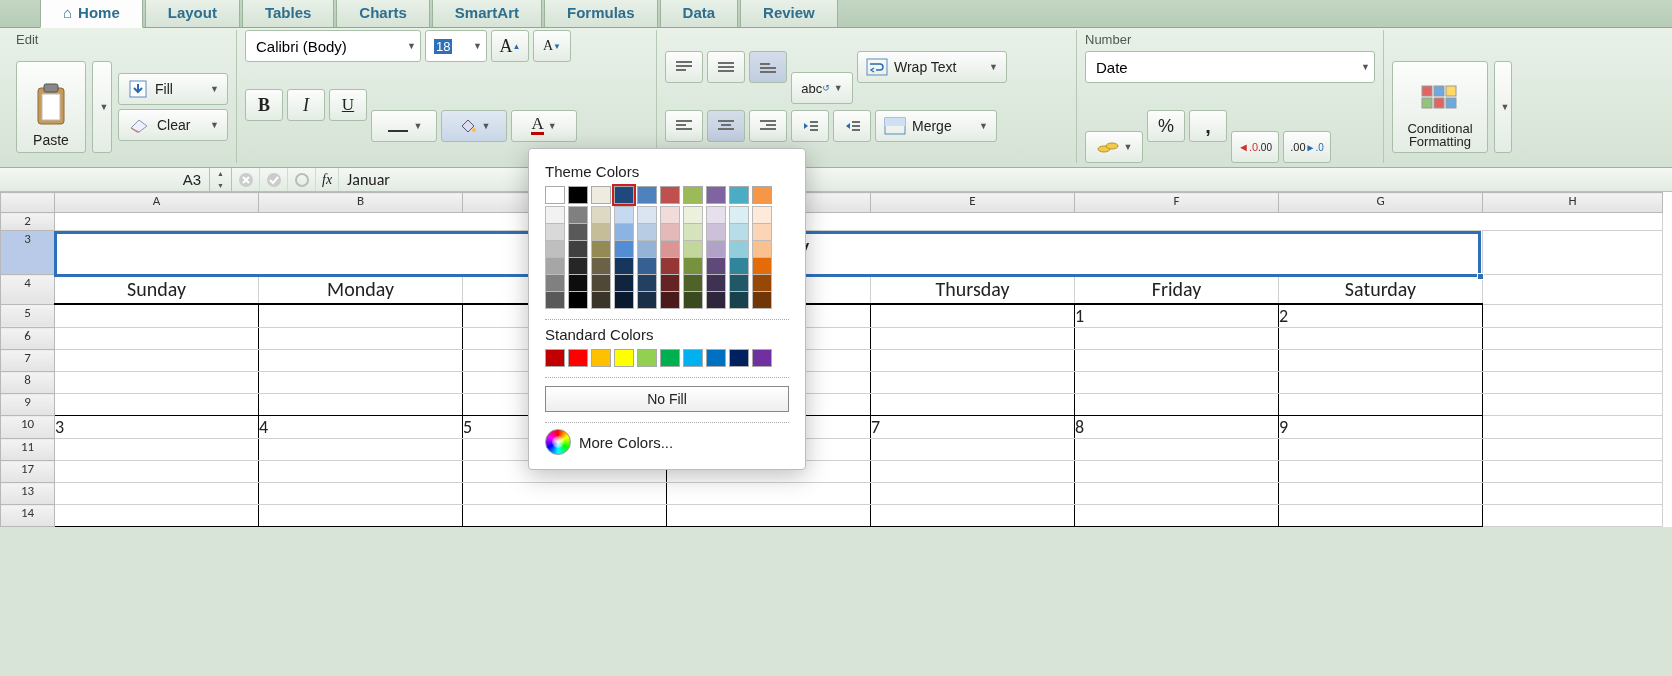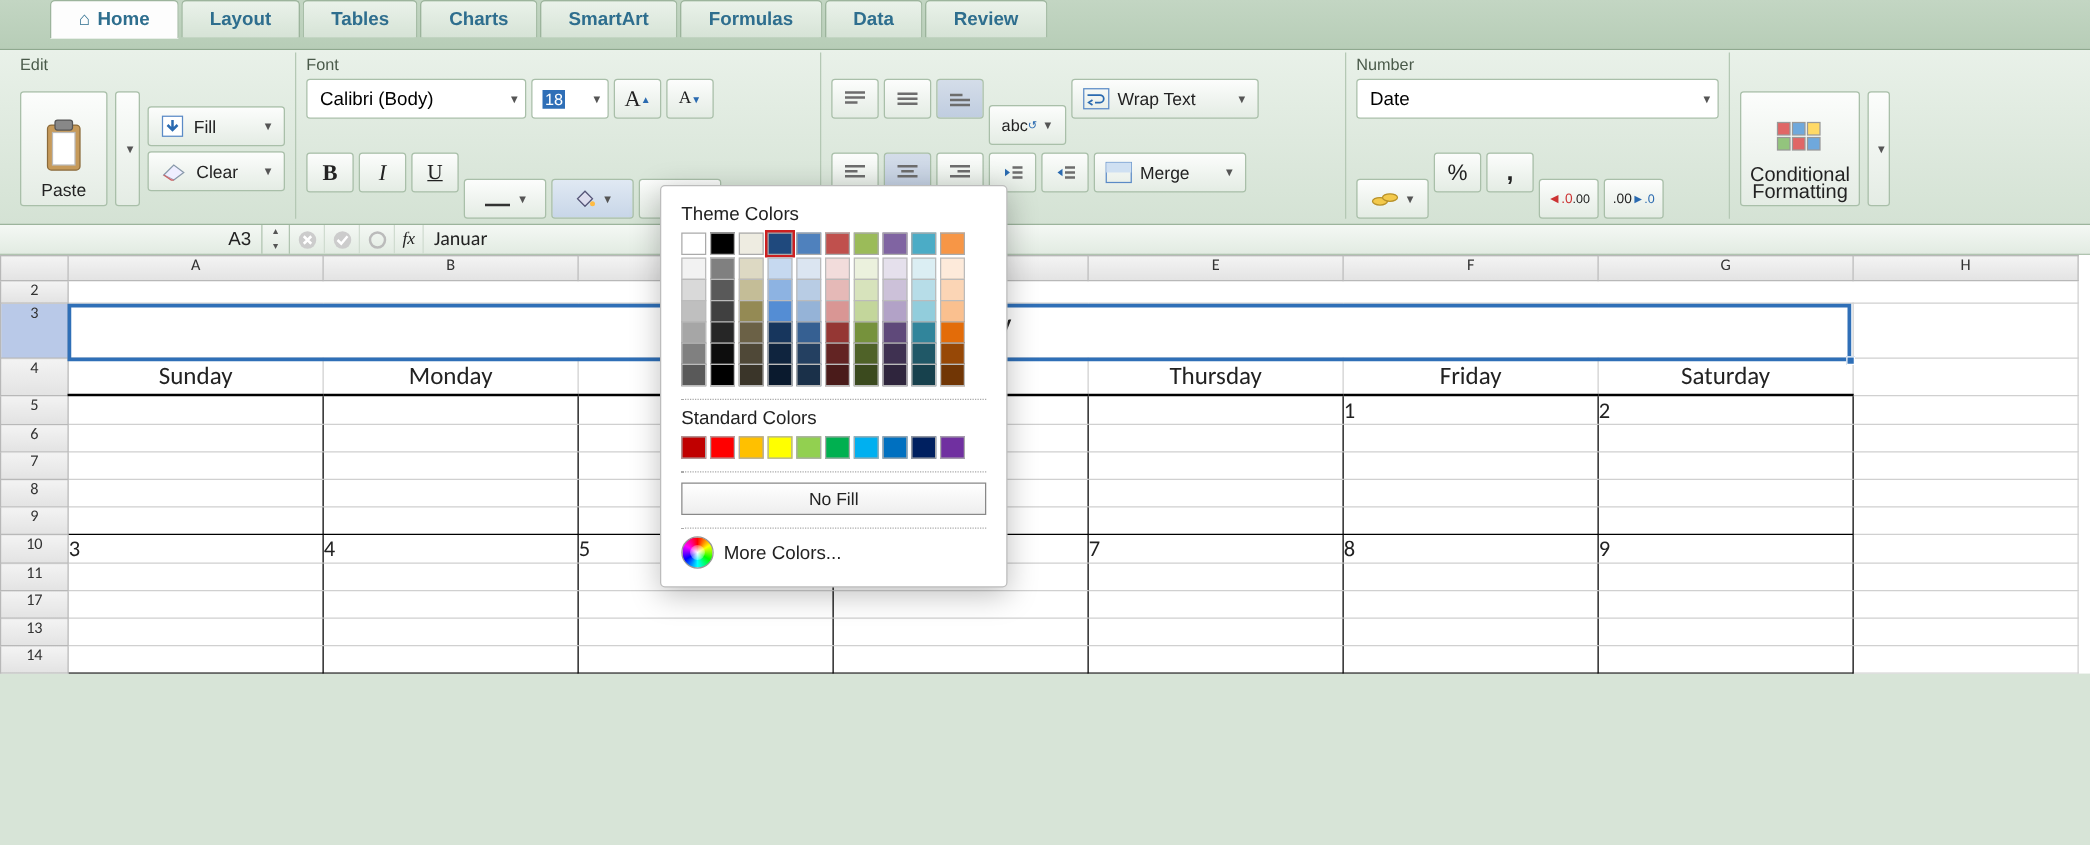--- a/index.html
+++ b/index.html
@@ -1,17 +1,17 @@
 <!DOCTYPE html>
 <html><head>
 <meta charset="utf-8">
 <style>
 html,body{margin:0;padding:0;font-family:"Lucida Grande","Segoe UI",Arial,sans-serif;font-size:13px;color:#222;background:#d7e4d7;-webkit-font-smoothing:antialiased;}
 *{box-sizing:border-box;}
-.tabbar{display:flex;align-items:flex-start;height:40px;background:linear-gradient(#c3d6c3,#b7cdb7);border-bottom:1px solid #8fa98f;padding-left:40px;}
+.tabbar{display:flex;align-items:flex-end;height:28px;background:linear-gradient(#c3d6c3,#b7cdb7);border-bottom:1px solid #8fa98f;padding-left:40px;}
 .tab{padding:6px 22px 6px 22px;border:1px solid #9cb49c;border-bottom:none;background:linear-gradient(#eaf2ea,#d6e3d6);color:#2e6e8e;font-weight:bold;margin-right:2px;border-radius:4px 4px 0 0;font-size:15px;cursor:default;}
 .tab.active{background:#fdfdfd;color:#2e6e8e;border-bottom:1px solid #fdfdfd;margin-bottom:-1px;}
 .tab .house{margin-right:6px;}
 .ribbon{display:flex;background:linear-gradient(#e9f1e9,#d4e2d4);border-bottom:1px solid #9cb49c;padding:2px 8px 4px 8px;align-items:stretch;}
 .group{display:flex;flex-direction:column;padding:0 8px;position:relative;}
 .group + .group{border-left:1px solid #b4c8b4;}
 .group-title{font-size:13px;color:#4a5a4a;padding:2px 0 4px 0;}
 .group-body{display:flex;align-items:center;gap:6px;flex:1;}
 .col{display:flex;flex-direction:column;gap:4px;}
 .row{display:flex;align-items:center;gap:4px;}
@@ -105,21 +105,20 @@
               <path d="M4 12 L10 16 L12 16" fill="#fac" stroke="#c66"></path>
             </svg>
           <span class="label">Clear</span>
           <span class="caret" style="margin-left:auto">▼</span>
         </div>
       </div>
     </div>
   </div>
 
   <div class="group" style="min-width:420px;">
-    <div class="group-title">Font</div>
     <div class="group-body" style="flex-direction:column;align-items:stretch;gap:6px;">
       <div class="row">
         <div class="combo" style="width:176px;">
             <input value="Calibri (Body)" style="">
             <span class="caret">▼</span>
           </div>
         <div class="combo" style="width:62px;">
             <span class="sel">18</span>
             <span class="caret" style="margin-left:auto">▼</span>
           </div>
@@ -291,21 +290,21 @@
     <div class="group-body">
       <div class="bigbtn" style="width:96px;height:92px;">
         <svg width="40" height="34">
           <rect x="2" y="2" width="10" height="10" fill="#e06666" stroke="#999"></rect>
             <rect x="14" y="2" width="10" height="10" fill="#6fa8dc" stroke="#999"></rect>
             <rect x="26" y="2" width="10" height="10" fill="#ffd966" stroke="#999"></rect>
           <rect x="2" y="14" width="10" height="10" fill="#93c47d" stroke="#999"></rect>
             <rect x="14" y="14" width="10" height="10" fill="#e06666" stroke="#999"></rect>
             <rect x="26" y="14" width="10" height="10" fill="#6fa8dc" stroke="#999"></rect>
         </svg>
-        <div style="font-size:16px;line-height:13px;text-align:center;"><span>Conditional</span><br><span>Formatting</span></div>
+        <div style="font-size:13px;line-height:13px;text-align:center;"><span>Conditional</span><br><span>Formatting</span></div>
       </div>
       <div class="iconbtn" style="width:18px;height:92px;">
           <span class="caret">▼</span>
         </div>
     </div>
   </div>
 </div>
 
 <div class="fbar">
   <div class="namebox">A3</div>

